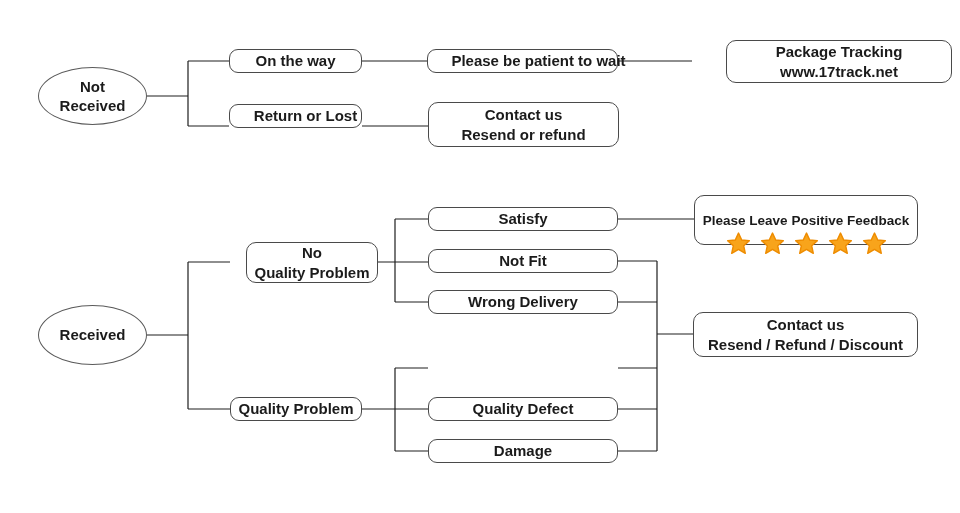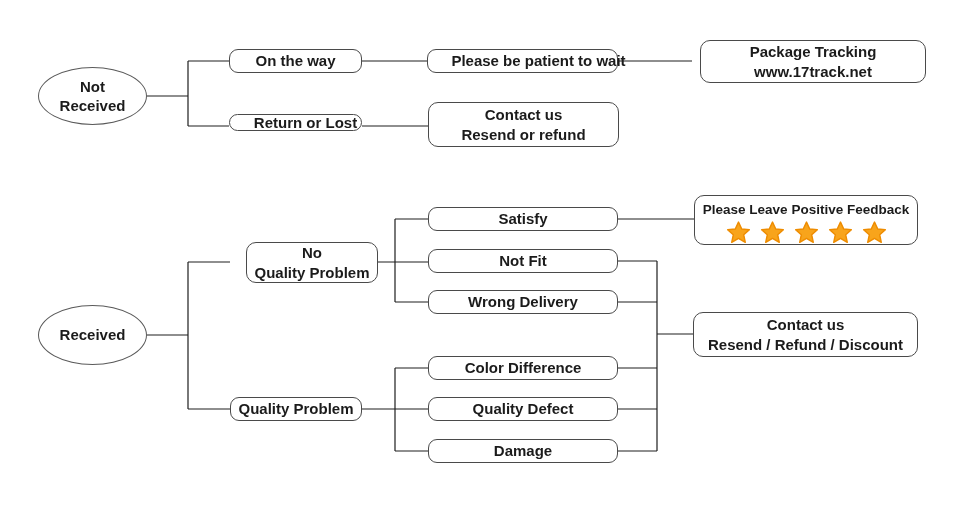--- a/index.html
+++ b/index.html
@@ -31,33 +31,33 @@
     position:absolute;box-sizing:border-box;
     border:1px solid #5a5a5a;border-radius:50%;
     background:#fff;
     display:flex;flex-direction:column;align-items:center;justify-content:center;
     font-size:15px;font-weight:600;line-height:1.3;text-align:center;
   }
   
   #n-not-received{left:38px;top:67px;width:109px;height:58px;}
   #n-received{left:38px;top:305px;width:109px;height:60px;}
   #n-on-the-way{left:229px;top:49px;width:133px;height:24px;}
-  #n-return-or-lost{left:229px;top:114px;width:133px;height:17px;padding-left:20px;}
+  #n-return-or-lost{left:229px;top:104px;width:133px;height:24px;padding-left:20px;}
   #n-patient{left:427px;top:49px;width:191px;height:24px;padding-left:32px;}
-  #n-tracking{left:700px;top:40px;width:226px;height:43px;border-radius:10px;}
+  #n-tracking{left:726px;top:40px;width:226px;height:43px;border-radius:10px;}
   #n-contact-resend{left:428px;top:102px;width:191px;height:45px;border-radius:10px;}
   #n-no-quality{left:230px;top:242px;width:132px;height:41px;border-radius:10px;margin-left:16px;}
   #n-quality-problem{left:230px;top:397px;width:132px;height:24px;}
   #n-satisfy{left:428px;top:207px;width:190px;height:24px;}
   #n-not-fit{left:428px;top:249px;width:190px;height:24px;}
   #n-wrong-delivery{left:428px;top:290px;width:190px;height:24px;}
   #n-color-difference{left:428px;top:356px;width:190px;height:24px;}
   #n-quality-defect{left:428px;top:397px;width:190px;height:24px;}
   #n-damage{left:428px;top:439px;width:190px;height:24px;}
-  #n-feedback{left:694px;top:195px;width:224px;height:50px;border-radius:10px;justify-content:flex-start;padding-top:5px;}
+  #n-feedback{left:694px;top:195px;width:224px;height:50px;border-radius:10px;justify-content:flex-start;padding-top:16px;}
   #n-contact-full{left:693px;top:312px;width:225px;height:45px;border-radius:10px;}
   #n-feedback .fb-title{font-size:13.5px;font-weight:600;}
   .star-row{display:flex;gap:7px;margin-top:1px;align-items:center;}
   .star-row svg{width:27px;height:25px;display:block;}
   .star-row path{fill:var(--star-fill);stroke:var(--star-stroke);stroke-width:1.4;stroke-linejoin:round;}
 </style>
 </head>
 <body>
 
 <div class="canvas">
@@ -119,23 +119,20 @@
   </div>
 
   <div class="node" id="n-not-fit">
     <span>Not Fit</span>
   </div>
 
   <div class="node" id="n-wrong-delivery">
     <span>Wrong Delivery</span>
   </div>
 
-  <div class="node" id="n-color-difference">
-    <span>Color Difference</span>
-  </div>
 
   <div class="node" id="n-quality-defect">
     <span>Quality Defect</span>
   </div>
 
   <div class="node" id="n-damage">
     <span>Damage</span>
   </div>
 
   <div class="node" id="n-feedback">

